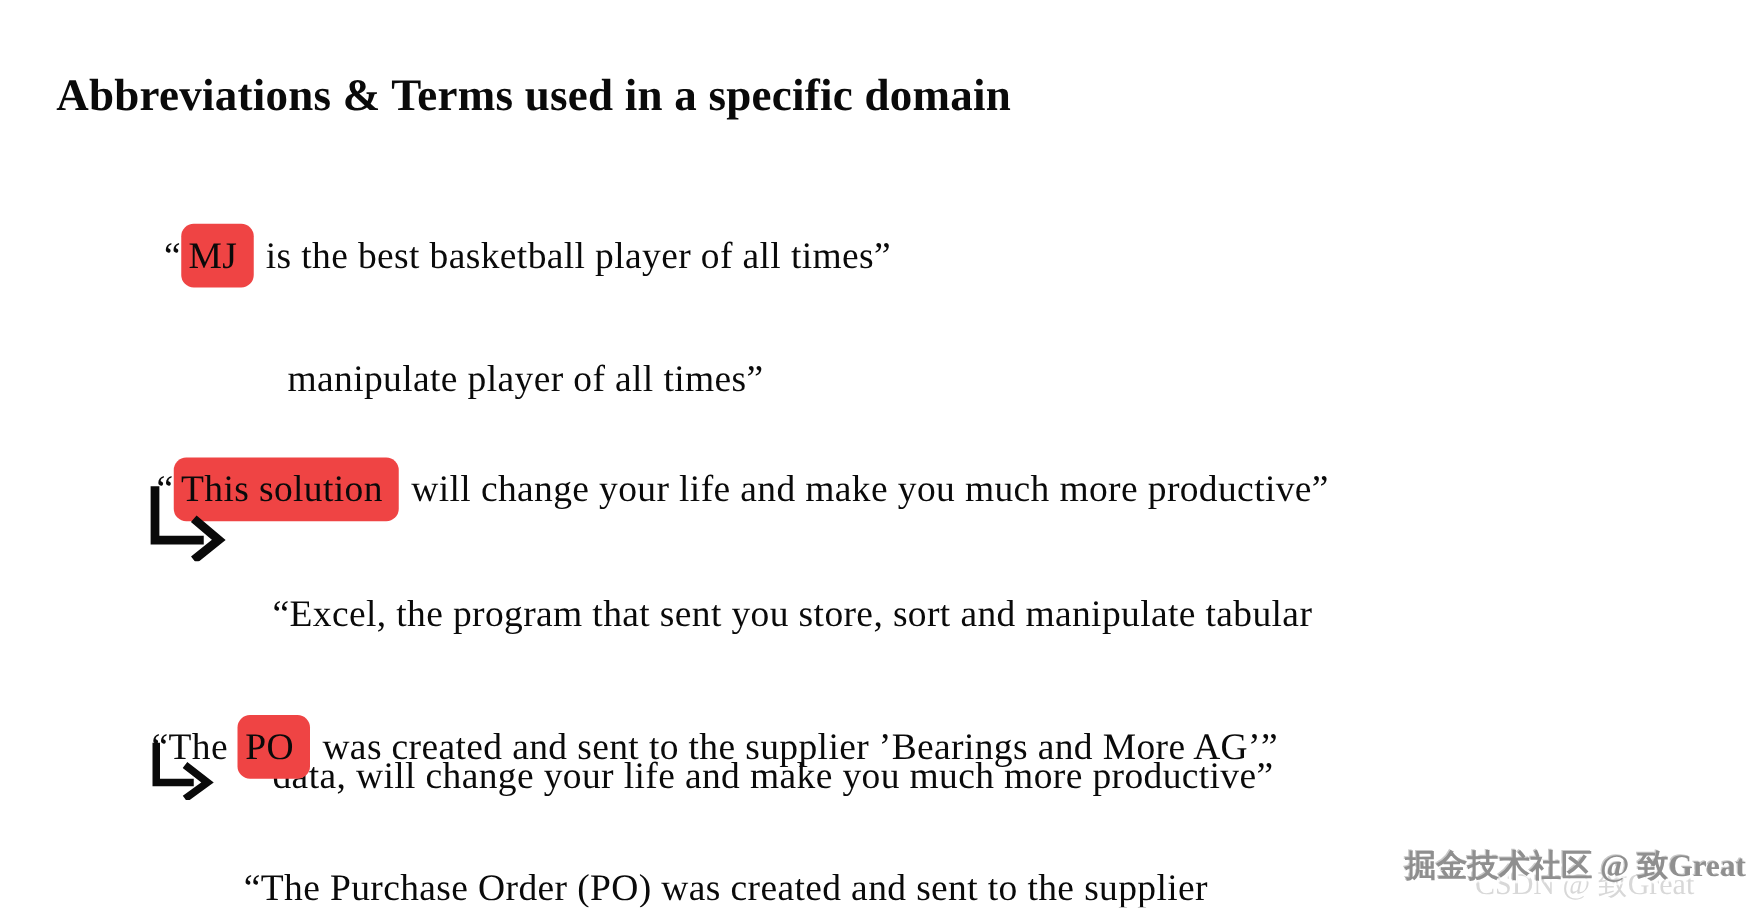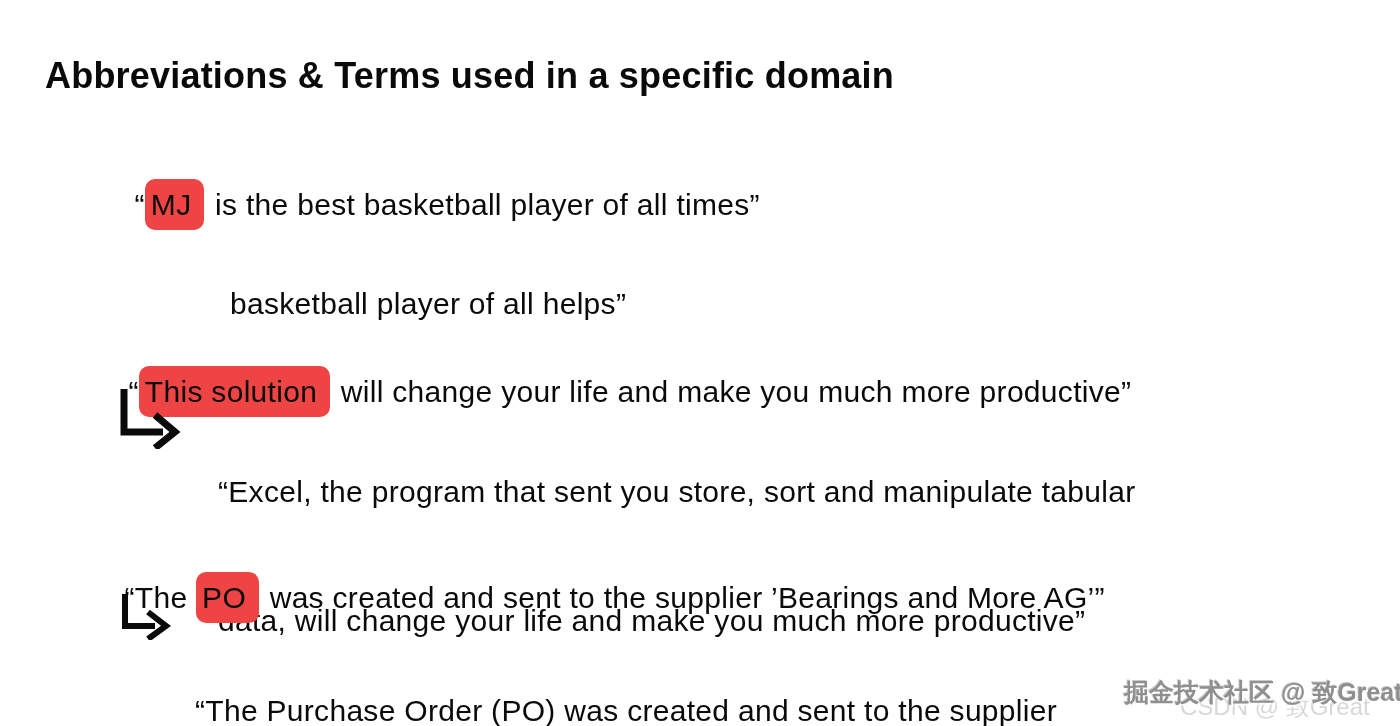--- a/index.html
+++ b/index.html
@@ -8,20 +8,21 @@
     background: #ffffff;
     font-family: "Liberation Sans", sans-serif;
     color: #0a0a0a;
   }
   .slide {
     position: relative;
     width: 1400px;
     height: 726px;
     background: #ffffff;
     overflow: hidden;
+    font-family: Liberation Serif, serif;
   }
   .title {
     position: absolute;
     left: 45px;
     top: 30px;
     font-size: 36px;
     font-weight: 700;
     line-height: 44px;
     letter-spacing: 0.2px;
     white-space: nowrap;
@@ -86,21 +87,21 @@
 <body>
 
 <div class="slide">
 
   <h1 class="title">Abbreviations &amp; Terms used in a specific domain</h1>
 
   <div class="sentence" id="ex1-sentence">
     <span>“</span><span class="hl">MJ</span><span> is the best basketball player of all times”</span>
   </div>
   <div class="expansion" id="ex1-expansion">
-    <div>basketball player of all helps”</div>
+    <div>manipulate player of all times”</div>
   </div>
 
   <div class="sentence" id="ex2-sentence">
     <span>“</span><span class="hl">This solution</span><span> will change your life and make you much more productive”</span>
   </div>
   <div class="arrow" id="ex2-arrow">
     <svg width="72" height="62" viewBox="0 0 72 62" aria-hidden="true">
       <path d="M7 2 L7 45 L46 45" stroke="#0a0a0a" stroke-width="7" fill="none"></path>
       <polyline points="38,28 58,45 38,61" stroke="#0a0a0a" stroke-width="7" fill="none"></polyline>
     </svg>

